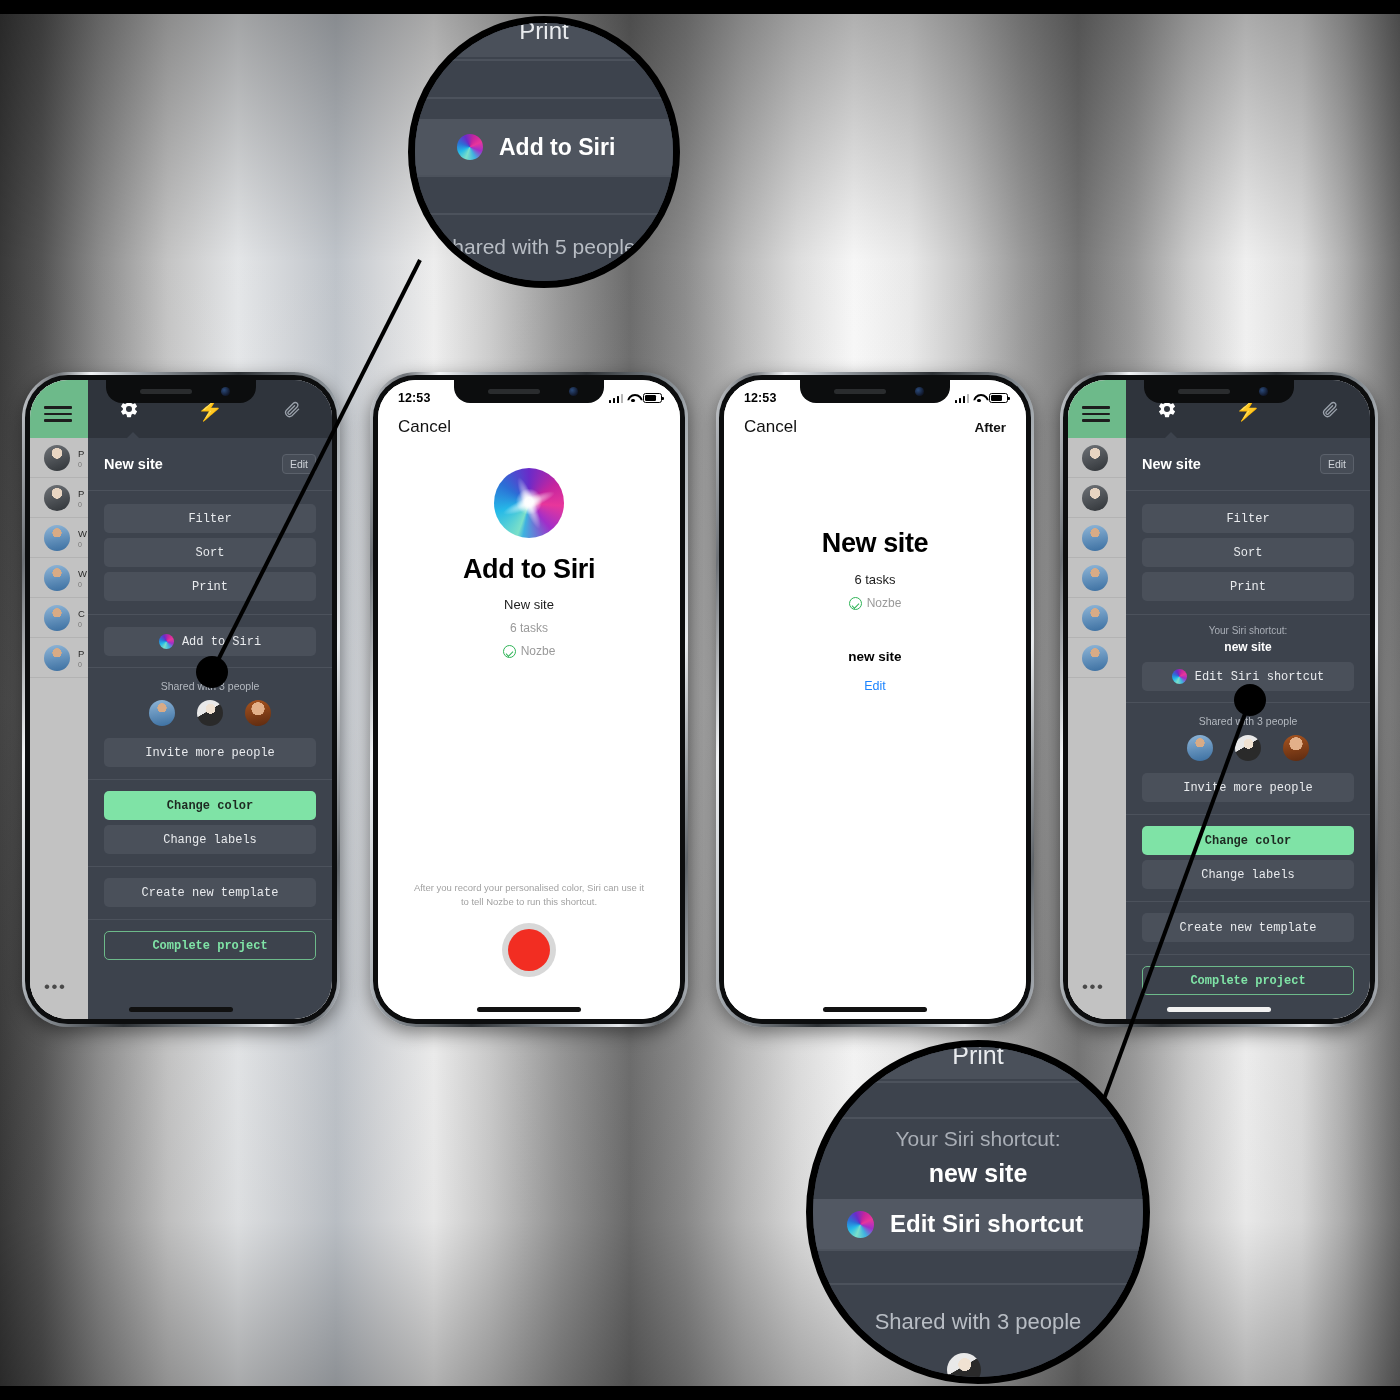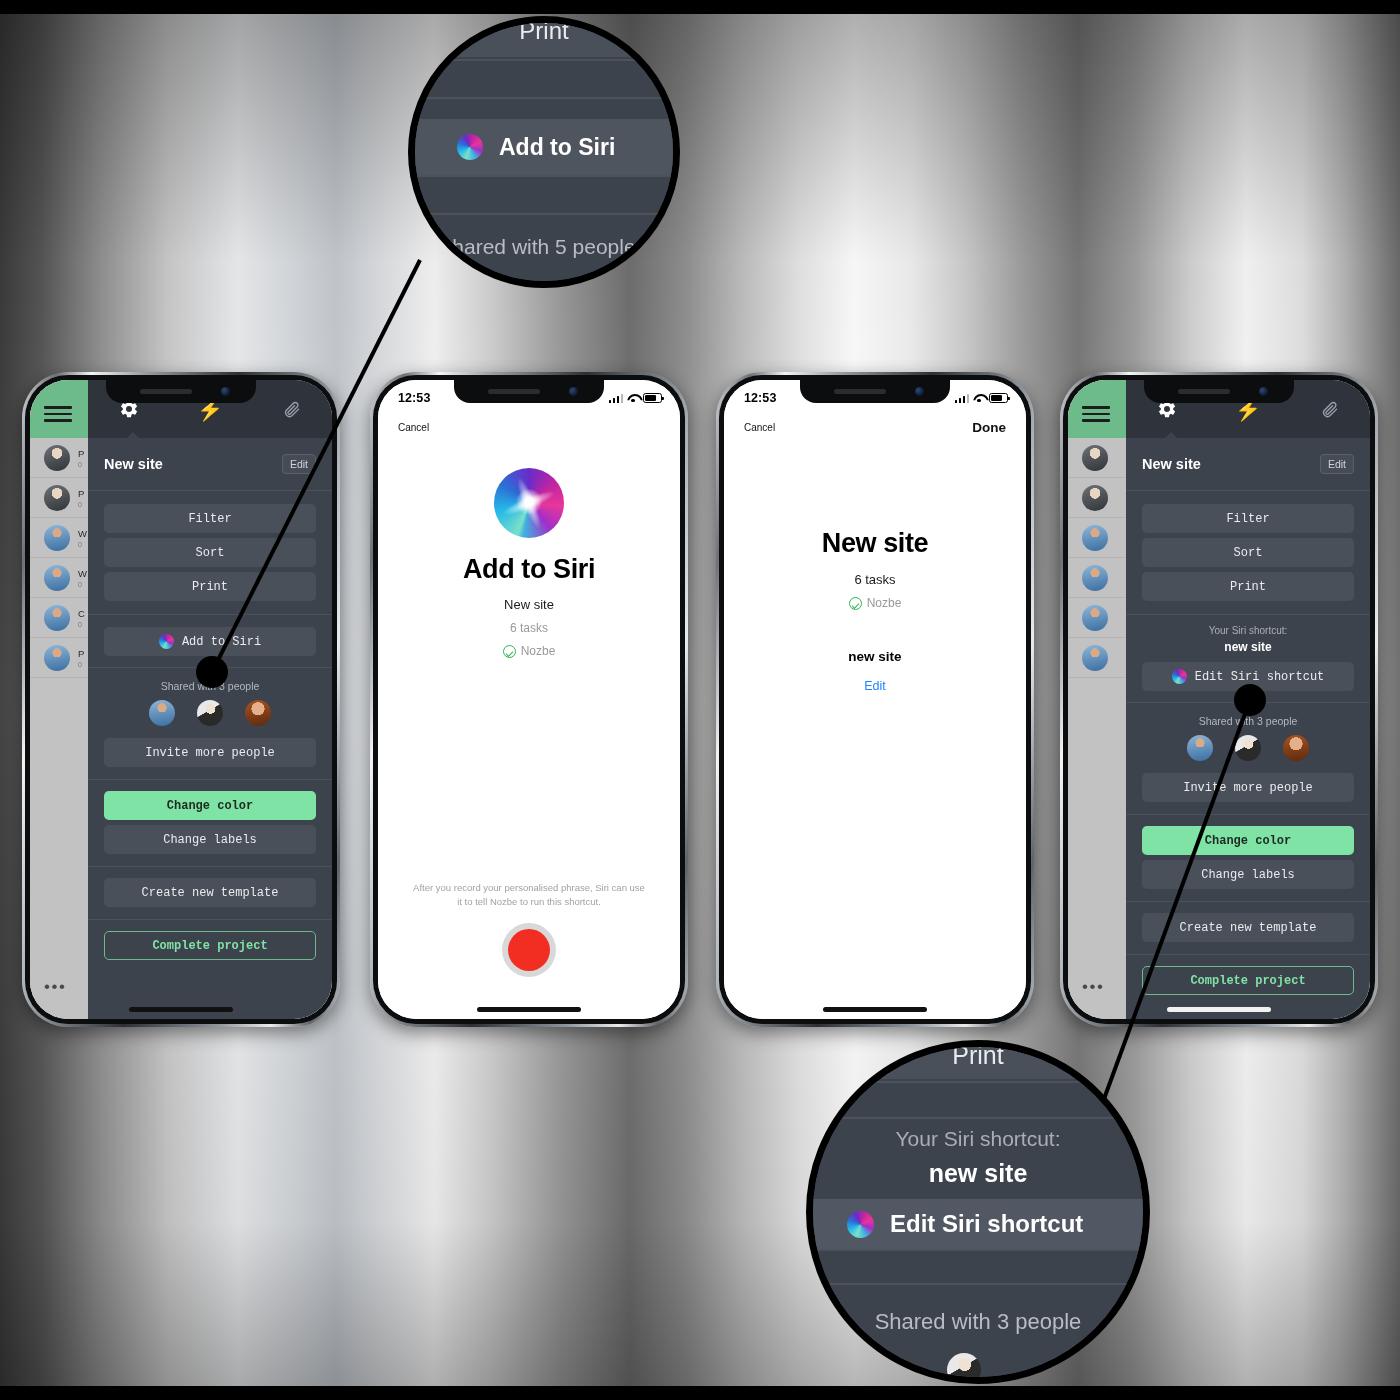--- a/index.html
+++ b/index.html
@@ -108,21 +108,21 @@
   
   .av-a{background:radial-gradient(circle at 50% 32%, #e8d5c2 0 24%, transparent 25%), linear-gradient(160deg,#6f7378,#2f3337);}
   .av-b{background:radial-gradient(circle at 52% 34%, #f0e2d2 0 22%, transparent 23%), linear-gradient(150deg,#e9e9e9 0 42%, #2a2a2a 43%);}
   .av-c{background:radial-gradient(circle at 50% 30%, #d8ab86 0 20%, transparent 21%), linear-gradient(170deg,#8fb6d8,#3a6ea0);}
   .av-d{background:radial-gradient(circle at 50% 34%, #e3b089 0 30%, transparent 31%), linear-gradient(170deg,#a8541f,#5d2a10);}
 
   
   .sheet { position:absolute; inset:0; background:#fff; }
   .sheet-nav { position:absolute; left:0; right:0; top:30px; height:34px; display:flex; align-items:center;
                justify-content:space-between; padding:0 20px; }
-  .nav-cancel { font-size:10px; color:#111; }
+  .nav-cancel { font-size:17px; color:#111; }
   .nav-done { font-size:13.5px; color:#111; font-weight:bold; }
   .siri-orb { width:70px; height:70px; border-radius:50%; margin: 0 auto;
     background:
       radial-gradient(circle at 50% 48%, rgba(255,255,255,.95) 0 8%, rgba(255,255,255,0) 26%),
       conic-gradient(from 200deg at 50% 50%, #7be0c9 0deg, #25b9e8 55deg, #2b6fd6 105deg, #6a2bc9 160deg, #c5259f 215deg, #e8369b 255deg, #a02fc9 300deg, #3fb2e0 350deg, #7be0c9 360deg);
     position:relative; overflow:hidden;
   }
   .siri-orb::before{content:"";position:absolute;left:50%;top:50%;width:80%;height:12px;transform:translate(-50%,-50%) rotate(-22deg);
     background:radial-gradient(ellipse at center, rgba(255,255,255,.9), rgba(255,255,255,0) 70%);}
   .siri-orb::after{content:"";position:absolute;left:50%;top:50%;width:12px;height:80%;transform:translate(-50%,-50%) rotate(-22deg);
@@ -313,21 +313,21 @@
           <div class="siri-orb"></div>
           <div class="sheet-h1" style="margin-top:16px">Add to Siri</div>
           <div class="sheet-sub" style="margin-top:12px">New site</div>
           <div class="sheet-muted" style="margin-top:9px">6 tasks</div>
           <div class="nozbe-line" style="margin-top:9px">
             <span class="nozbe-check"></span>
             <span class="nozbe-name">Nozbe</span>
           </div>
         </div>
         <div style="position:absolute; left:0; right:0; bottom:42px;">
-          <div class="hintline">After you record your personalised phrase, Siri can use it to tell Nozbe to run this shortcut.</div>
+          <div class="hintline">After you record your personalised color, Siri can use it to tell Nozbe to run this shortcut.</div>
           <div class="recbtn">
               <i></i>
             </div>
         </div>
       </div>
       <div class="homebar"></div>
     </div>
   </div>
 
   <div class="phone" style="left:716px; top:372px;">
@@ -349,21 +349,21 @@
                 <i></i>
               </span>
             <span class="wifi"></span>
             <span class="batt">
                 <span></span>
               </span>
           </span>
         </div>
         <div class="sheet-nav">
           <span class="nav-cancel">Cancel</span>
-          <span class="nav-done">Done</span>
+          <span class="nav-done">After</span>
         </div>
         <div style="margin-top:148px">
           <div class="sheet-h1">New site</div>
           <div class="sheet-sub" style="margin-top:13px">6 tasks</div>
           <div class="nozbe-line" style="margin-top:9px">
             <span class="nozbe-check"></span>
             <span class="nozbe-name">Nozbe</span>
           </div>
           <div class="sheet-phrase" style="margin-top:39px">new site</div>
           <div class="sheet-edit" style="margin-top:15px">Edit</div>

